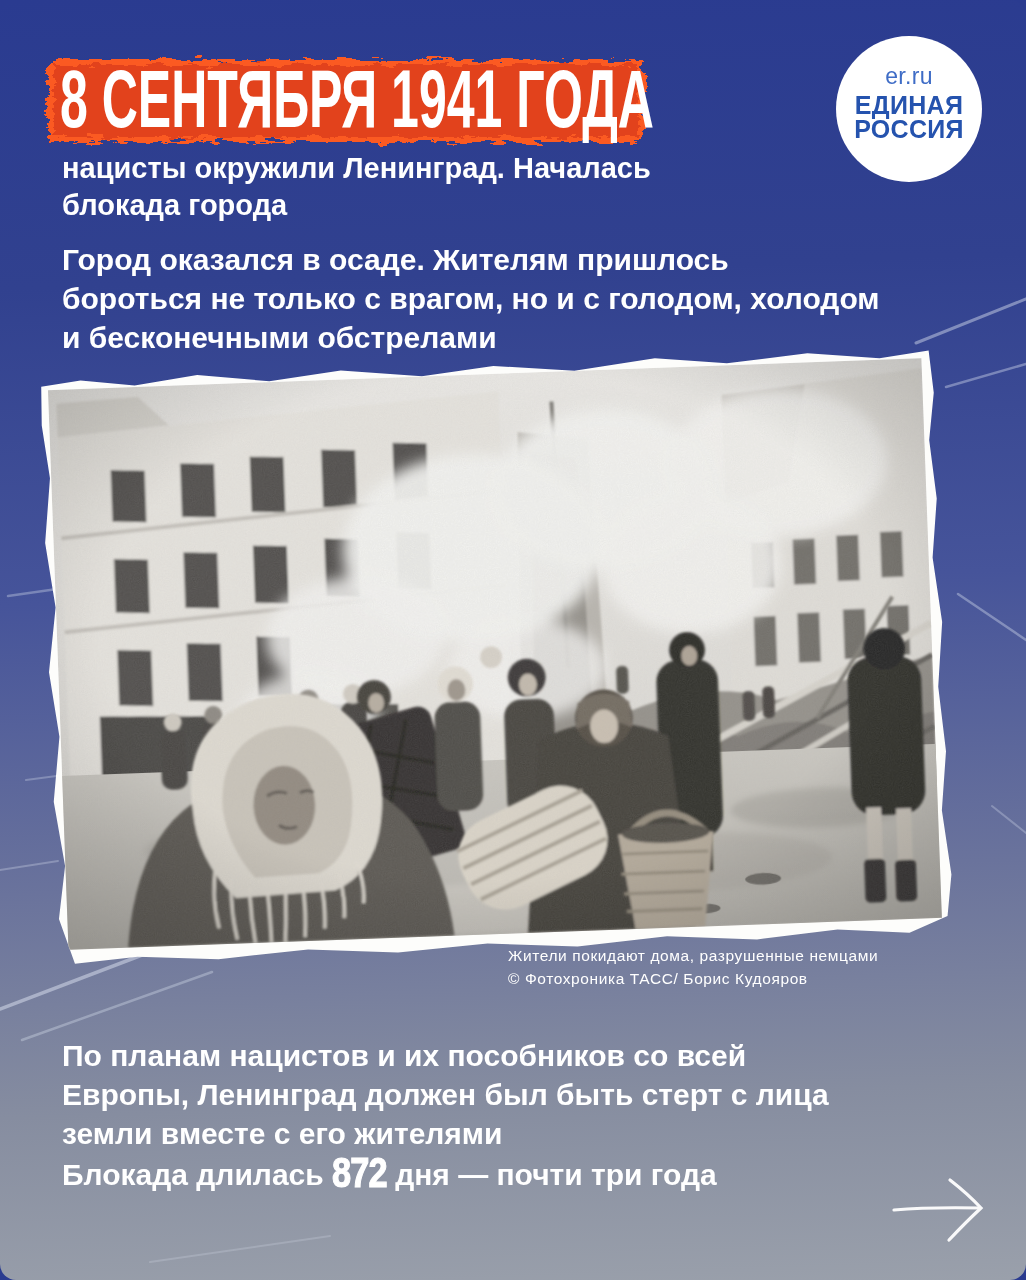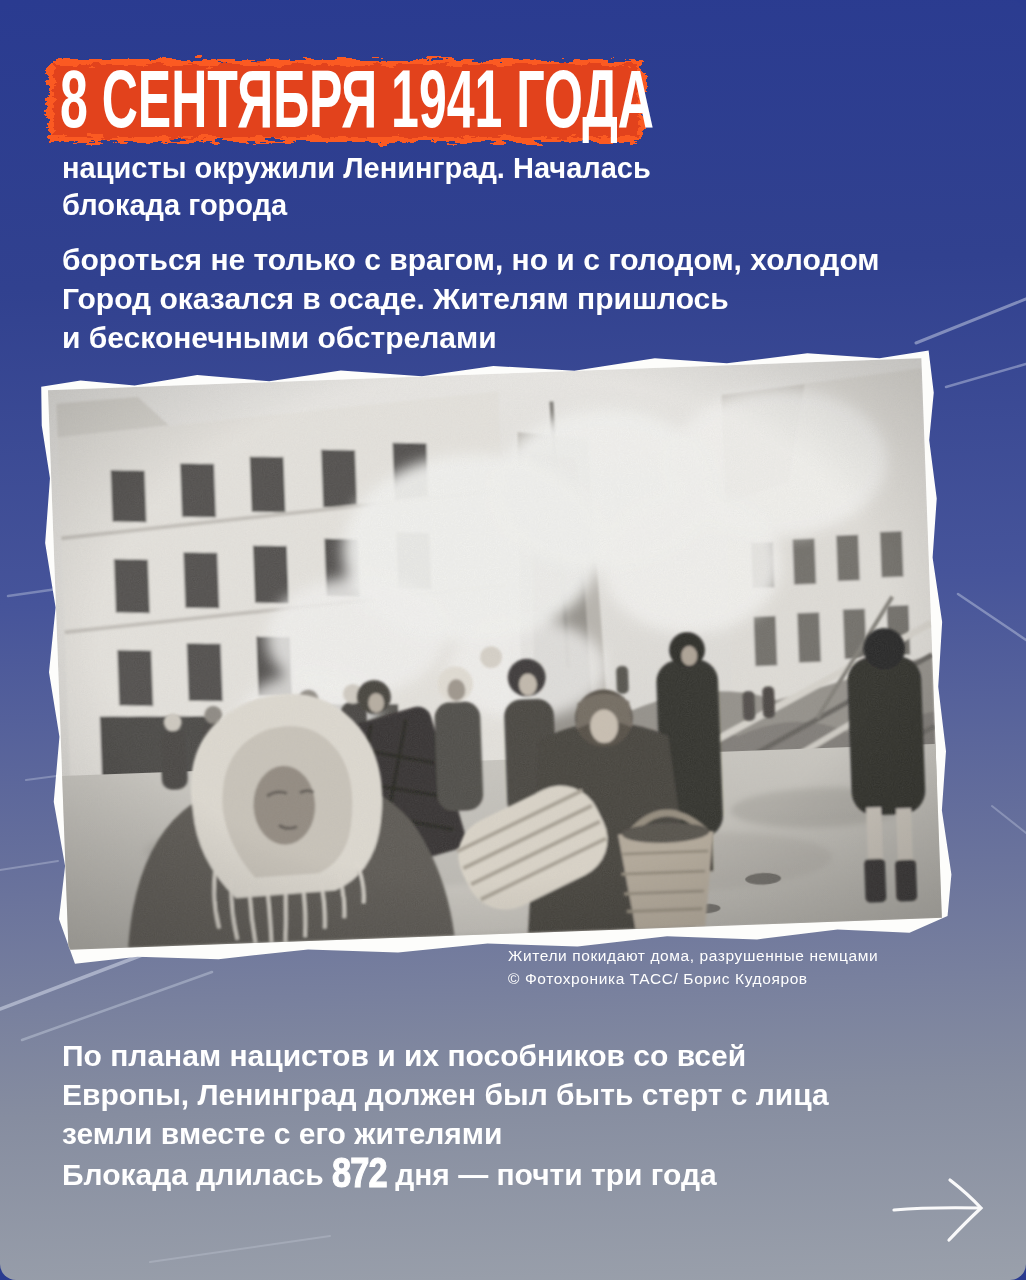--- a/index.html
+++ b/index.html
@@ -83,29 +83,36 @@
           <feTurbulence type="fractalNoise" baseFrequency="0.06 0.2" numOctaves="4" seed="4" result="n2"></feTurbulence>
           <feDisplacementMap in="SourceGraphic" in2="n2" scale="12"></feDisplacementMap>
         </filter>
       </defs>
       <rect x="12" y="12" width="596" height="82" fill="#fb5a21" filter="url(#rough1)"></rect>
       <rect x="18" y="17" width="584" height="72" fill="#e2431f" filter="url(#rough2)"></rect>
     </svg>
     <div class="banner-text">8 СЕНТЯБРЯ 1941 ГОДА</div>
   </div>
 
+  <div class="logo">
+    <div class="logo-site">er.ru</div>
+    <div class="logo-party">
+      <div>ЕДИНАЯ</div>
+      <div>РОССИЯ</div>
+    </div>
+  </div>
 
   <div class="subtitle">
     <div>нацисты окружили Ленинград. Началась</div>
     <div>блокада города</div>
   </div>
 
   <div class="intro">
+    <div>Город оказался в осаде. Жителям пришлось</div>
     <div>бороться не только с врагом, но и с голодом, холодом</div>
-    <div>Город оказался в осаде. Жителям пришлось</div>
     <div>и бесконечными обстрелами</div>
   </div>
 
   <div class="photo-frame">
     <svg viewBox="0 0 878 566" preserveAspectRatio="none" aria-hidden="true">
       <defs>
         <linearGradient id="sky" x1="0" y1="0" x2="0" y2="1">
           <stop offset="0" stop-color="#eceae6"></stop>
             <stop offset="1" stop-color="#d8d5cf"></stop>
         </linearGradient>

